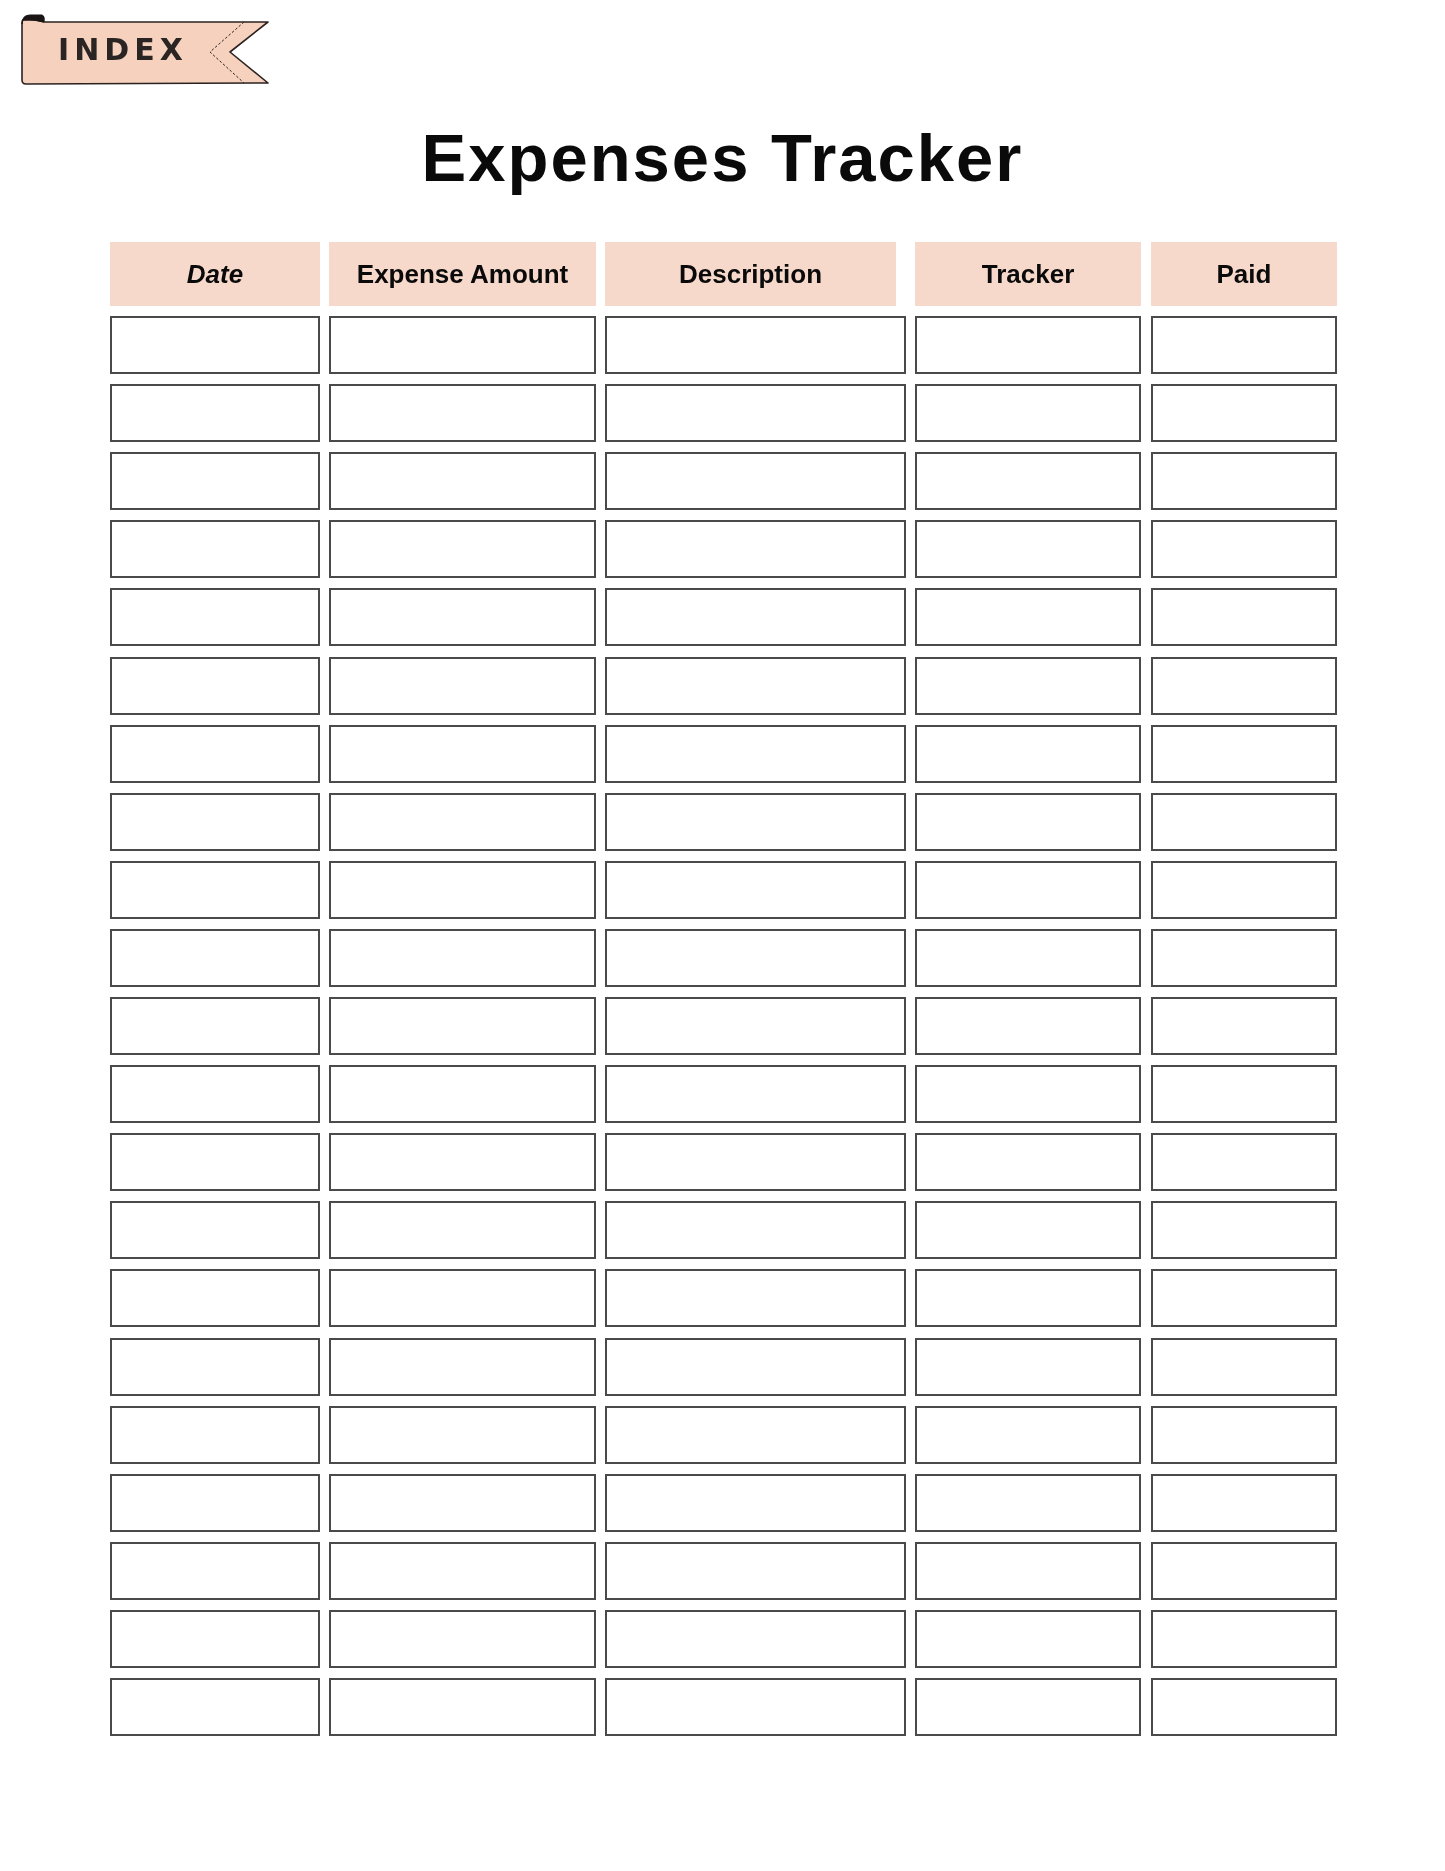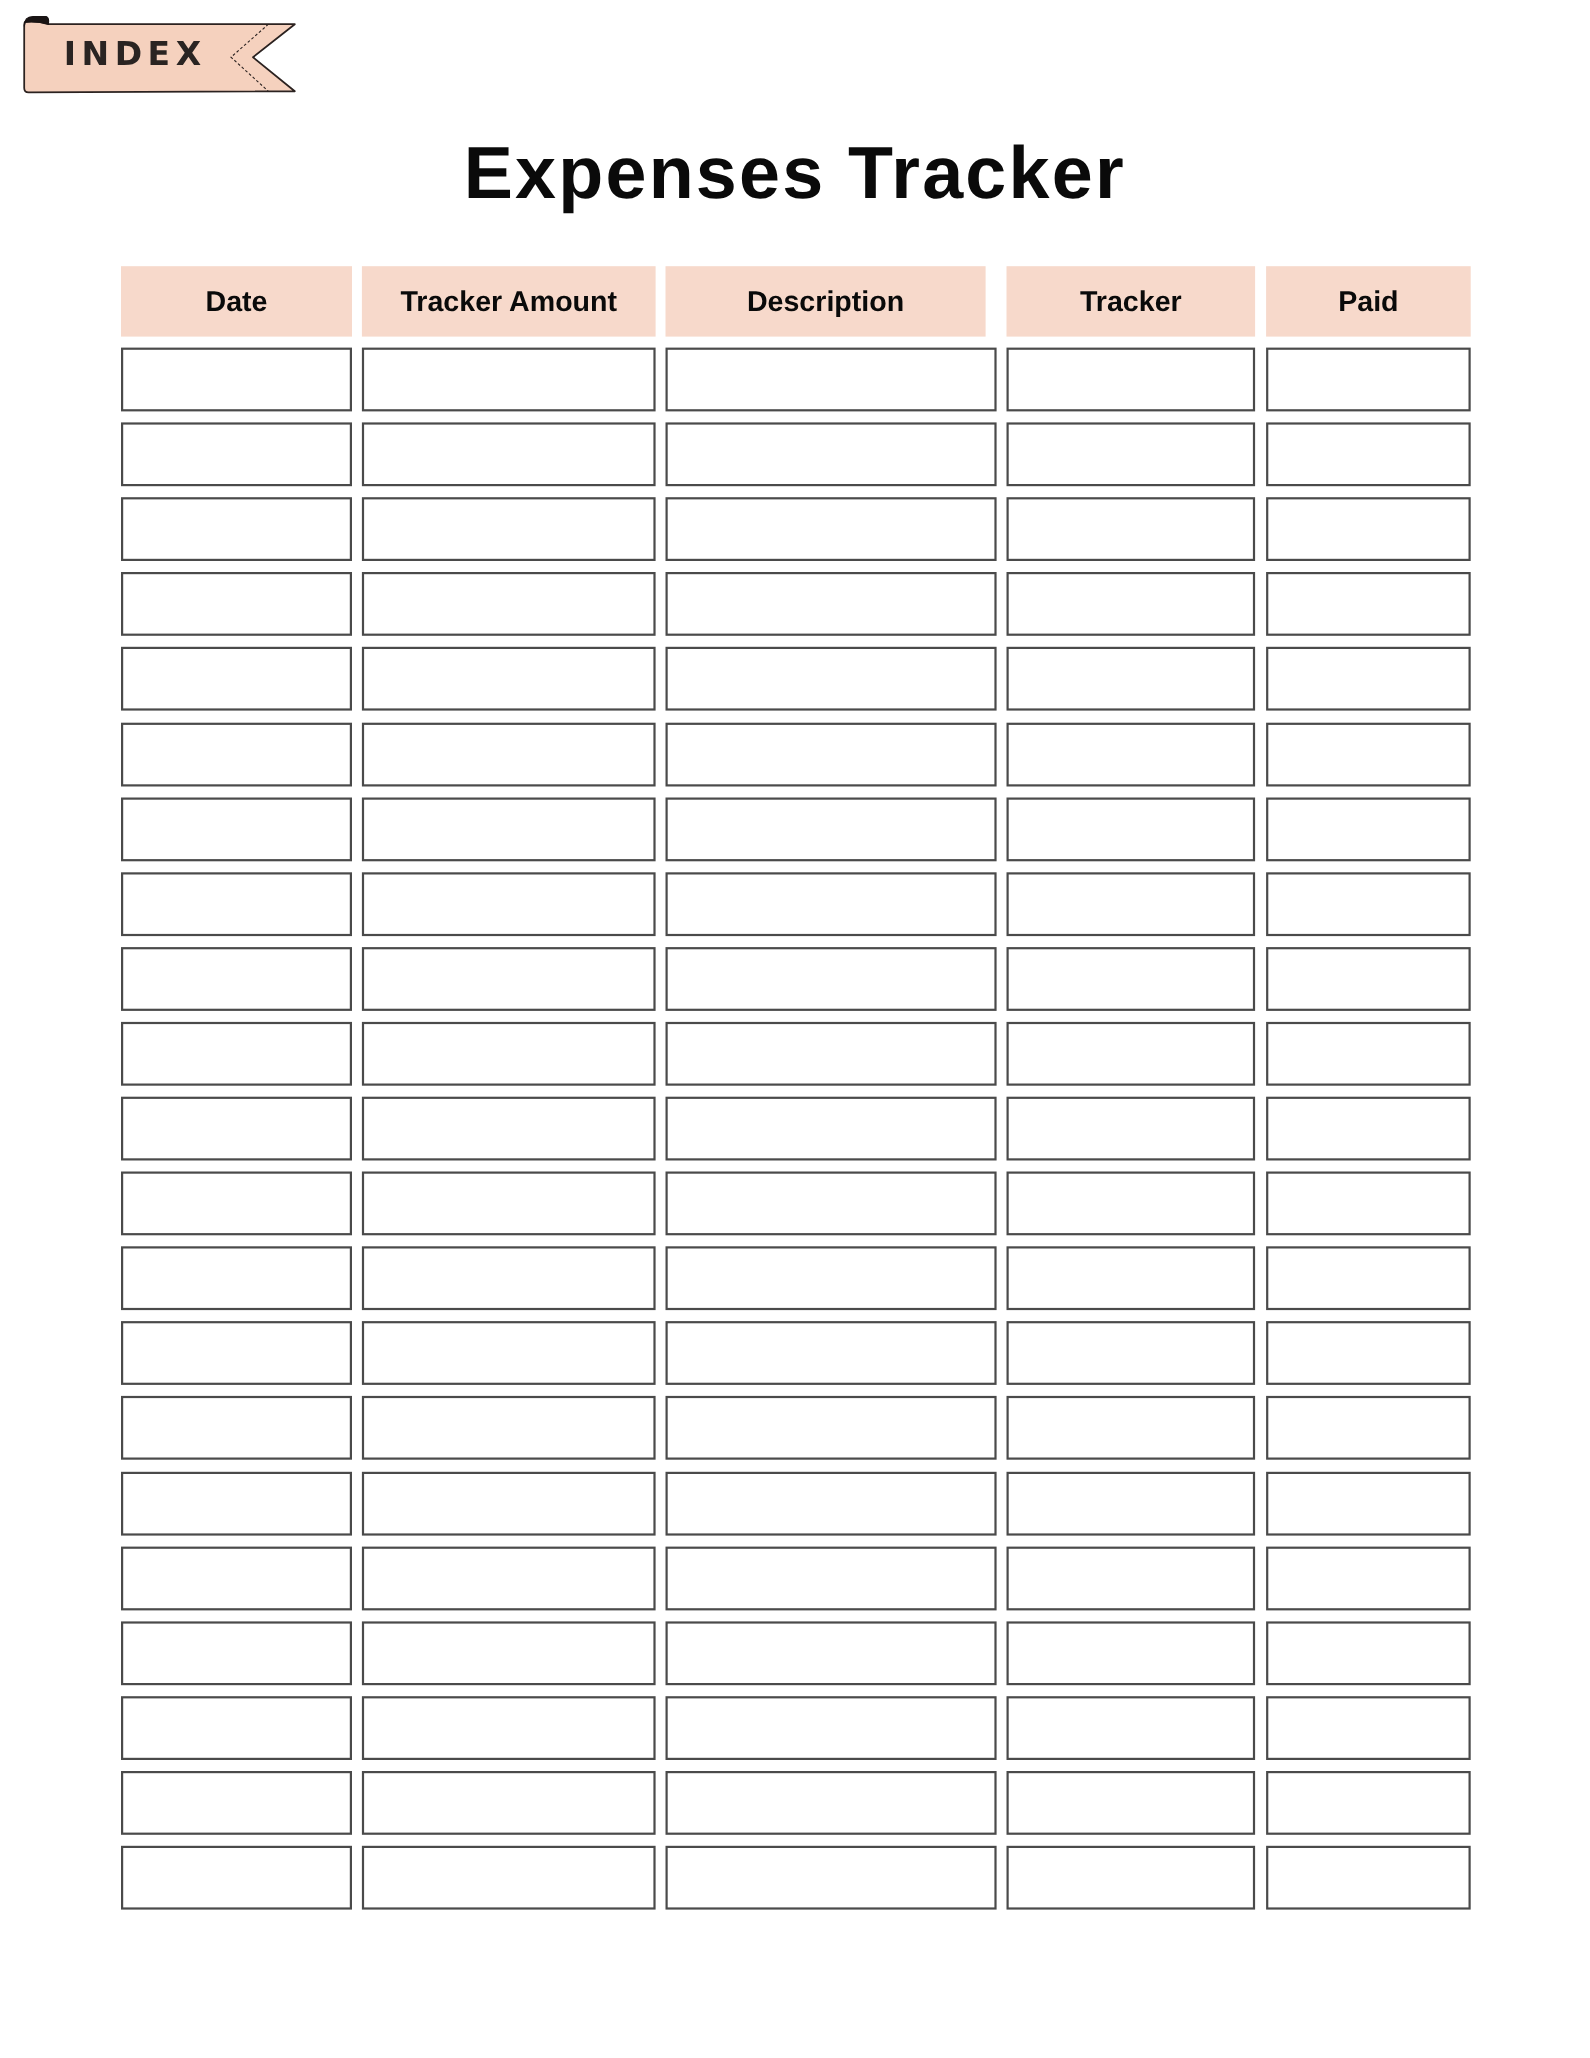--- a/index.html
+++ b/index.html
@@ -89,22 +89,22 @@
     <path d="M8 14 Q8 5 16 5 L28 5 Q31 6 30 12 Q20 9 9 10 Z" fill="#1a1414" stroke="#1a1414" stroke-width="1"></path>
 
     <path d="M230 12 L196 42 L230 73" fill="none" stroke="#2b2220" stroke-width="1" stroke-dasharray="2.5,2"></path>
   </svg>
   <span class="index-label">INDEX</span>
 </div>
 
 <h1 class="page-title">Expenses Tracker</h1>
 
 <div class="table" id="tracker-table">
-    <div class="header-cell" style="left: 110px; width: 210px;">Date</div>
-    <div class="header-cell" style="left: 329px; width: 267px;">Tracker Amount</div>
+    <div class="header-cell" style="left: 110px; width: 210px; font-style: italic;">Date</div>
+    <div class="header-cell" style="left: 329px; width: 267px;">Expense Amount</div>
     <div class="header-cell" style="left: 605px; width: 291px;">Description</div>
     <div class="header-cell" style="left: 915px; width: 226px;">Tracker</div>
     <div class="header-cell" style="left: 1151px; width: 186px;">Paid</div>
     <div class="cell" style="left: 110px; width: 210px; top: 316px;"></div>
     <div class="cell" style="left: 329px; width: 267px; top: 316px;"></div>
     <div class="cell" style="left: 605px; width: 301px; top: 316px;"></div>
     <div class="cell" style="left: 915px; width: 226px; top: 316px;"></div>
     <div class="cell" style="left: 1151px; width: 186px; top: 316px;"></div>
     <div class="cell" style="left: 110px; width: 210px; top: 384px;"></div>
     <div class="cell" style="left: 329px; width: 267px; top: 384px;"></div>

